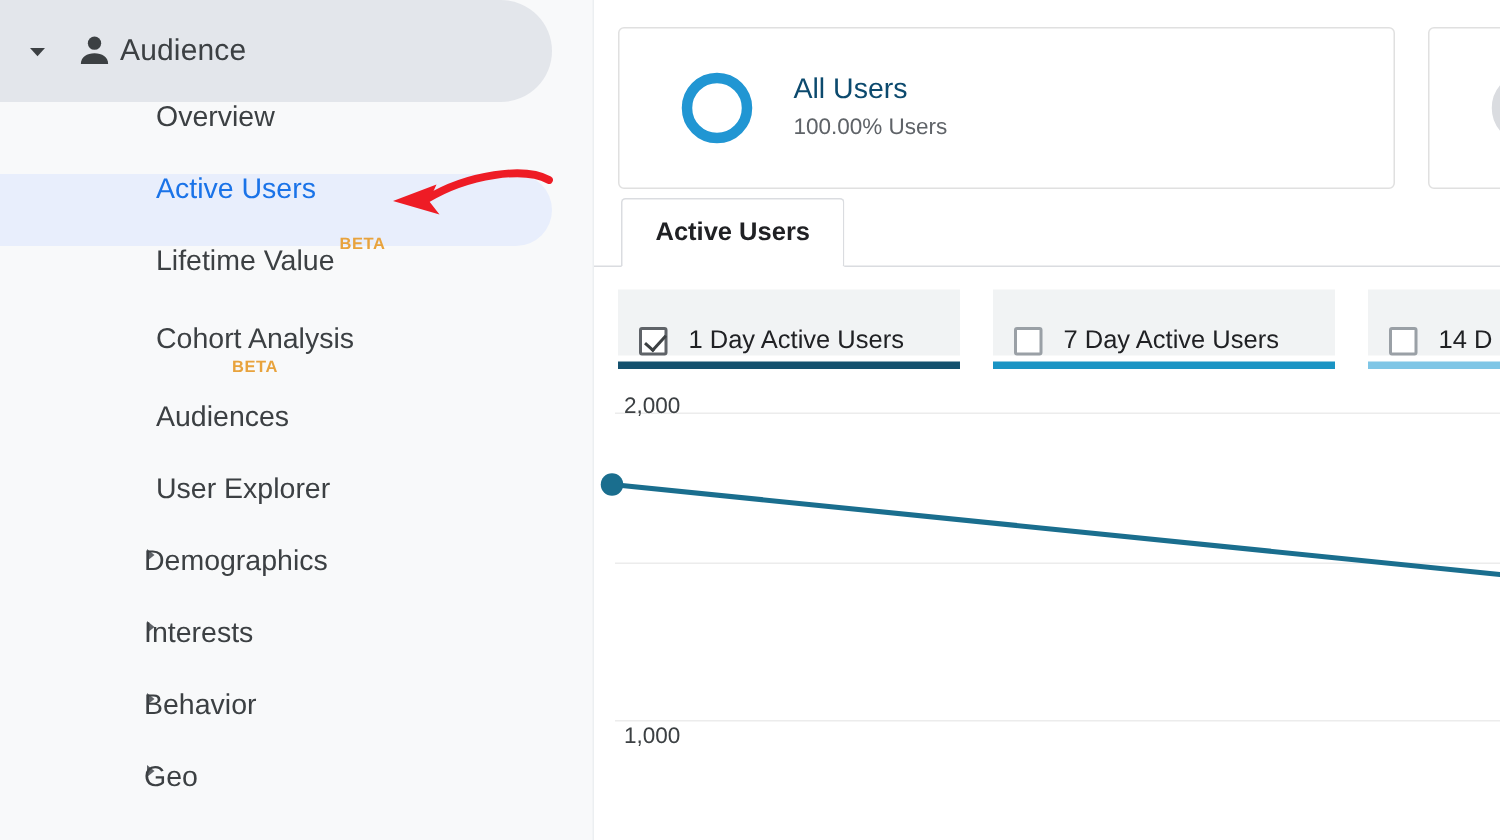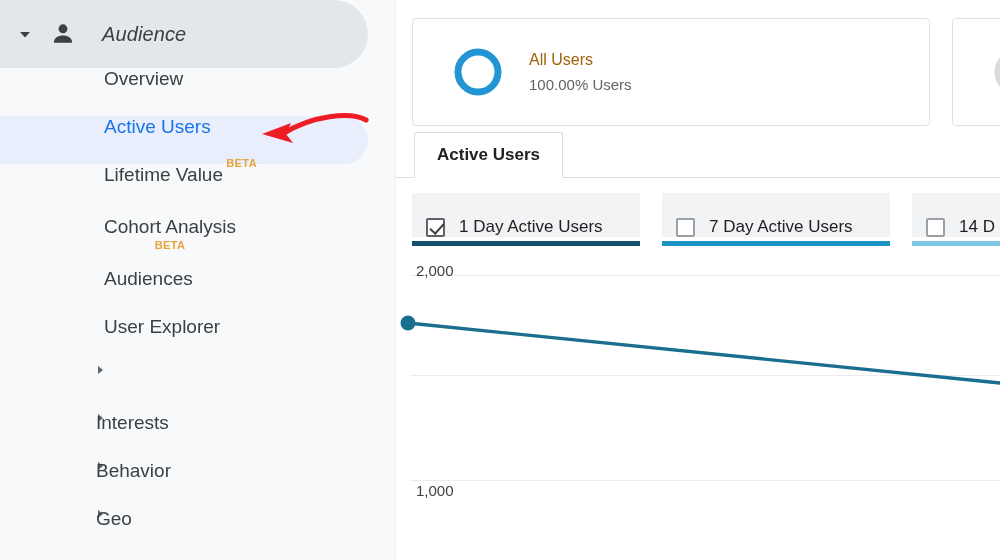--- a/index.html
+++ b/index.html
@@ -51,24 +51,22 @@
   .nav-header-chevron svg { display: block; }
   .nav-header-icon {
     width: 34px; height: 34px;
     display: flex; align-items: center; justify-content: center;
     flex: 0 0 34px;
     margin-left: 8px;
   }
   .nav-header-label {
     font-size: 20px;
     color: #3c4043;
-    margin-left: 22px;
     letter-spacing: .1px;
     white-space: nowrap;
-    font-style: italic;
   }
 
   .nav-list { position: relative; padding-top: 0px; }
 
   .nav-item {
     position: relative;
     height: 48px;
     display: flex;
     box-sizing: border-box;
     padding-left: 104px;
@@ -162,22 +160,22 @@
     box-sizing: border-box;
     padding-left: 38px;
   }
   .segment-ring {
     flex: 0 0 auto;
     width: 54px; height: 54px;
     display: flex; align-items: center; justify-content: center;
   }
   .segment-text { margin-left: 24px; }
   .segment-name {
-    font-size: 16px;
-    color: #a16207;
+    font-size: 19px;
+    color: #0c4a6e;
     line-height: 24px;
   }
   .segment-pct {
     font-size: 15px;
     color: #5f6368;
     line-height: 22px;
     margin-top: 2px;
   }
 
   
@@ -326,20 +324,21 @@
       <div class="nav-item">
         <span class="nav-item-label">User Explorer</span>
       </div>
 
       <div class="nav-item sub">
         <span class="caret">
           <svg width="10" height="10" viewBox="0 0 10 10">
               <path d="M3 1 L8 5 L3 9 Z" fill="#5f6368"></path>
             </svg>
         </span>
+        <span class="nav-item-label">Demographics</span>
       </div>
 
       <div class="nav-item sub">
         <span class="caret">
           <svg width="10" height="10" viewBox="0 0 10 10">
               <path d="M3 1 L8 5 L3 9 Z" fill="#5f6368"></path>
             </svg>
         </span>
         <span class="nav-item-label">Interests</span>
       </div>

